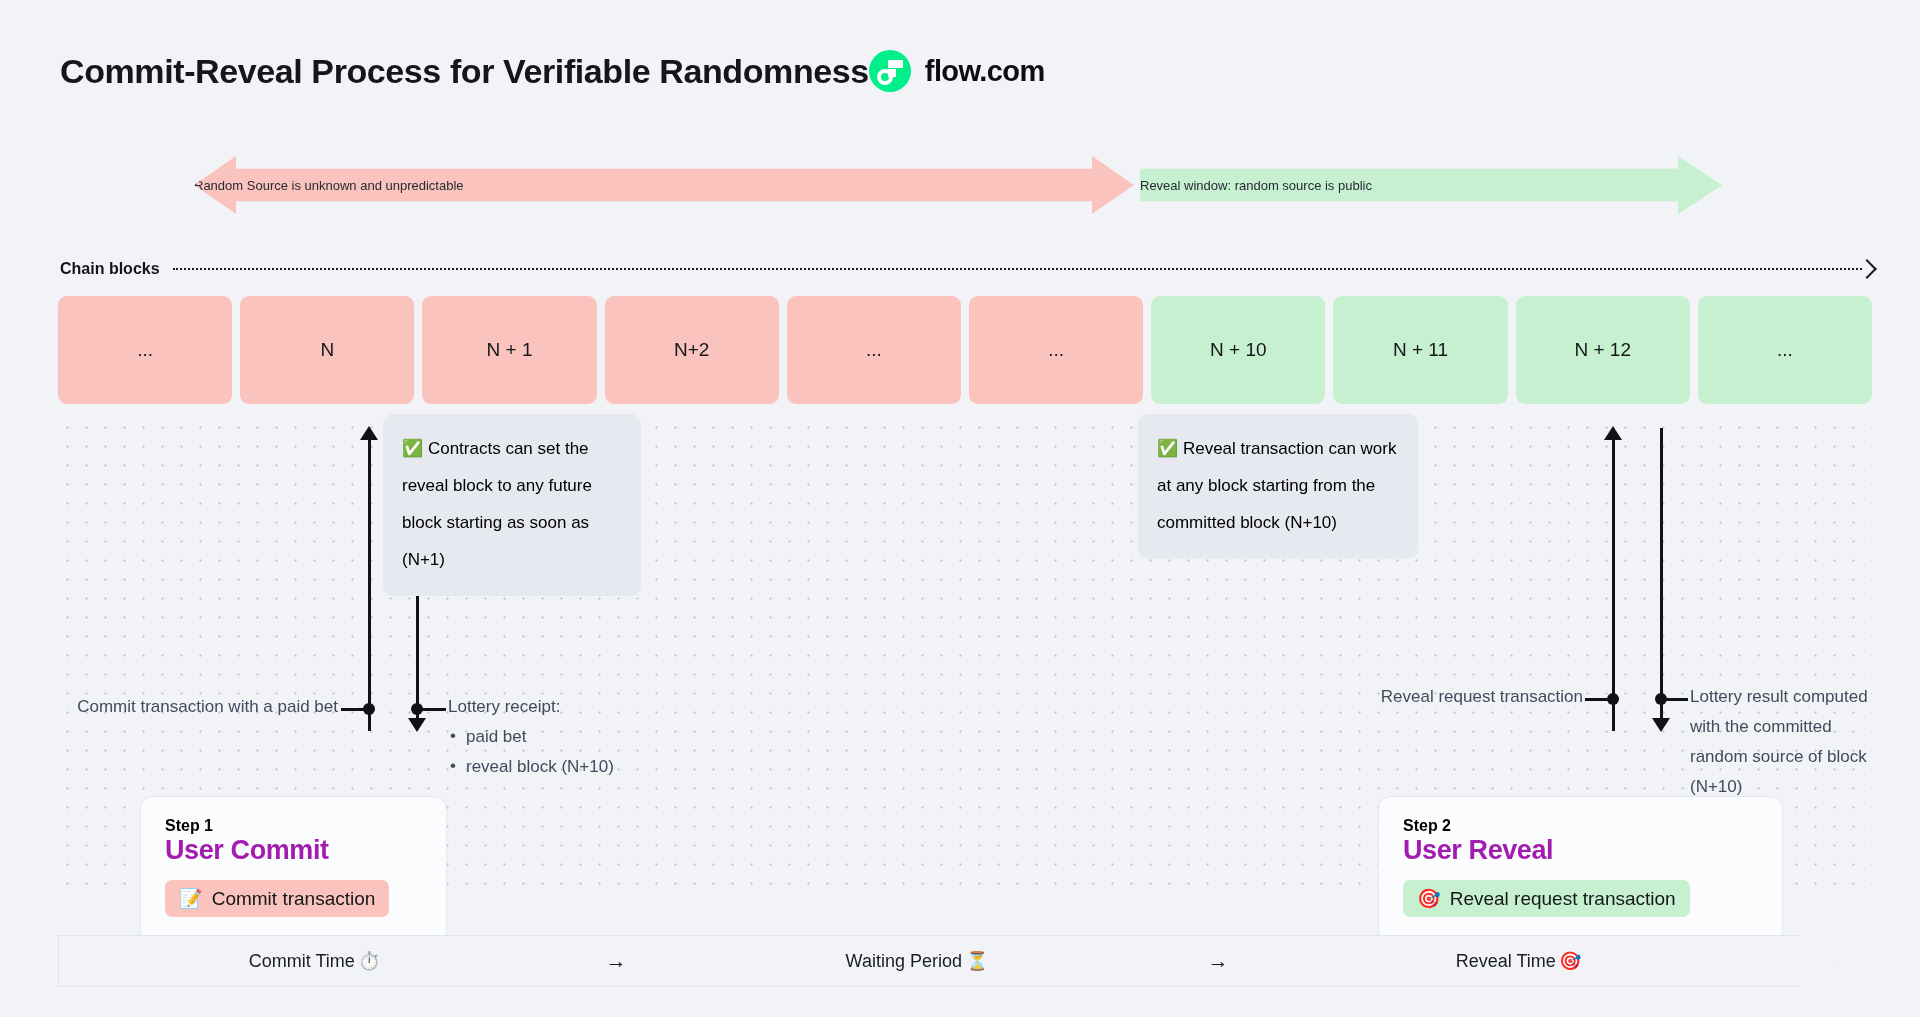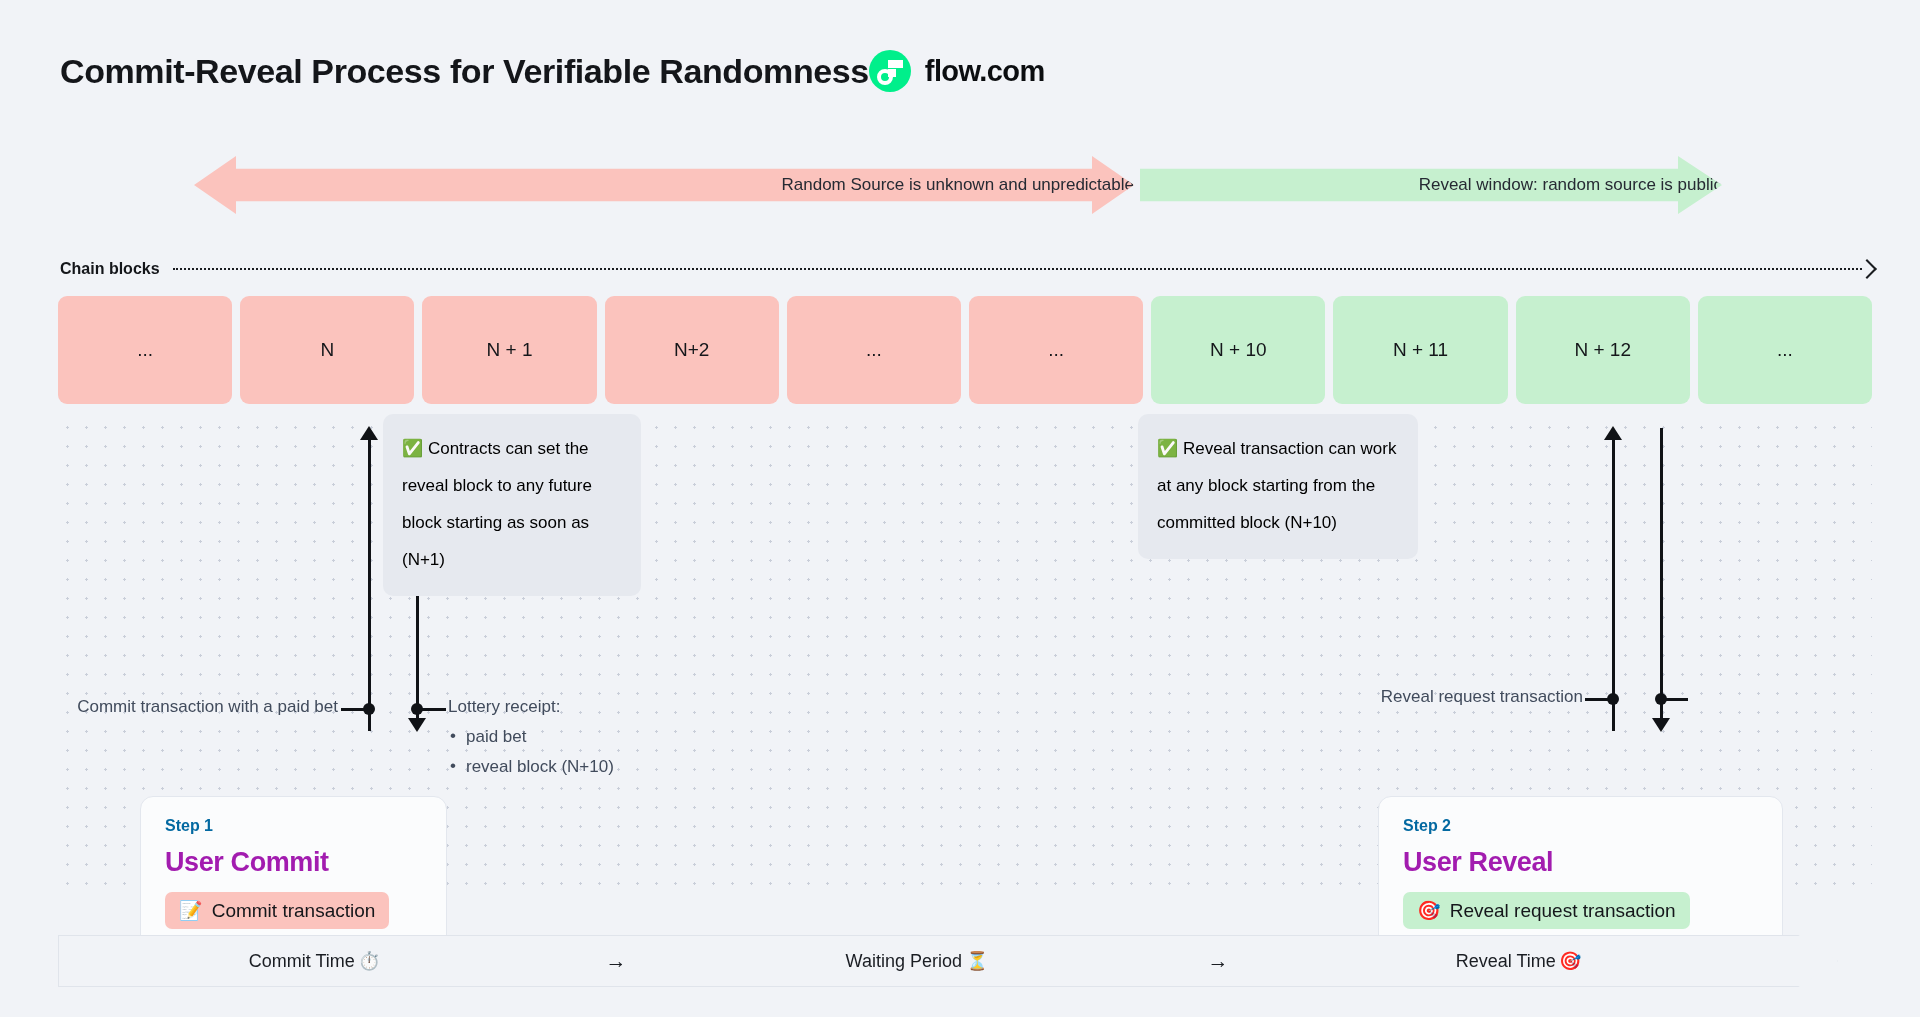--- a/index.html
+++ b/index.html
@@ -30,22 +30,22 @@
   }
   .bm-top { left: 19px; top: 10px; width: 15px; height: 8px; }
   .bm-mid { left: 19px; top: 19px; width: 8px; height: 8px; }
   .bm-ring {
     position: absolute; left: 8px; top: 19px; width: 16px; height: 16px;
     border: 4px solid #fff; border-radius: 50%; background: transparent;
   }
   .brand-text { font-size: 29px; font-weight: 700; color: #0b0d10; letter-spacing: -0.6px; }
   .banner {
     position: absolute; height: 58px;
-    display: flex; align-items: center; justify-content: flex-end;
-    font-size: 17px; color: #262a33; white-space: nowrap;
+    display: flex; align-items: center; justify-content: flex-start;
+    font-size: 13px; color: #262a33; white-space: nowrap;
   }
   .banner-unknown {
     left: 194px; top: 156px; width: 940px; background: #fbc3bd;
     clip-path: polygon(0 50%, 42px 0, 42px 22%, calc(100% - 42px) 22%,
                calc(100% - 42px) 0, 100% 50%, calc(100% - 42px) 100%,
                calc(100% - 42px) 78%, 42px 78%, 42px 100%);
   }
   .banner-unknown .btxt { transform: translateY(0px); }
   .banner-reveal {
     left: 1140px; top: 156px; width: 582px; background: #c6f0cf;
@@ -123,21 +123,21 @@
   .anno ul li { position: relative; padding-left: 18px; }
   .anno ul li::before {
     content: "•"; position: absolute; left: 2px; top: -1px; color: #414b5c;
   }
 
   
   .step-card {
     position: absolute; background: #fbfcfd; border: 1px solid #e3e7ee;
     border-radius: 13px; padding: 20px 24px 26px 24px;
   }
-  .step-kicker { font-size: 16px; font-weight: 700; color: #0369a1; margin-bottom: 12px; }
+  .step-kicker { font-size: 16px; font-weight: 700; color: #000000; margin-bottom: 0; }
   .step-title { font-size: 27px; font-weight: 700; color: #a21caf; letter-spacing: -0.4px; margin-bottom: 14px; }
   .step-pill {
     display: inline-flex; align-items: center; gap: 9px;
     border-radius: 7px; padding: 7px 14px; font-size: 19px; color: #15171b;
     white-space: nowrap;
   }
   .pill-pink { background: #fbc3bd; }
   .pill-green { background: #c6f0cf; }
 
   
@@ -235,20 +235,21 @@
     <div class="anno" style="left:390px; top:274px; width:300px;">
       <div>Lottery receipt:</div>
       <ul>
         <li>paid bet</li>
         <li>reveal block (N+10)</li>
       </ul>
     </div>
 
     <div class="anno right-align" style="left:1255px; top:264px; width:270px;">Reveal request transaction</div>
 
+    <div class="anno" style="left:1632px; top:264px; width:200px;">Lottery result computed with the committed random source of block (N+10)</div>
 
     <div class="step-card" style="left:82px; top:378px; width:307px;">
       <div class="step-kicker">Step 1</div>
       <div class="step-title">User Commit</div>
       <div class="step-pill pill-pink">
         <span class="emoji">📝</span>
         <span>Commit transaction</span>
       </div>
     </div>
 

